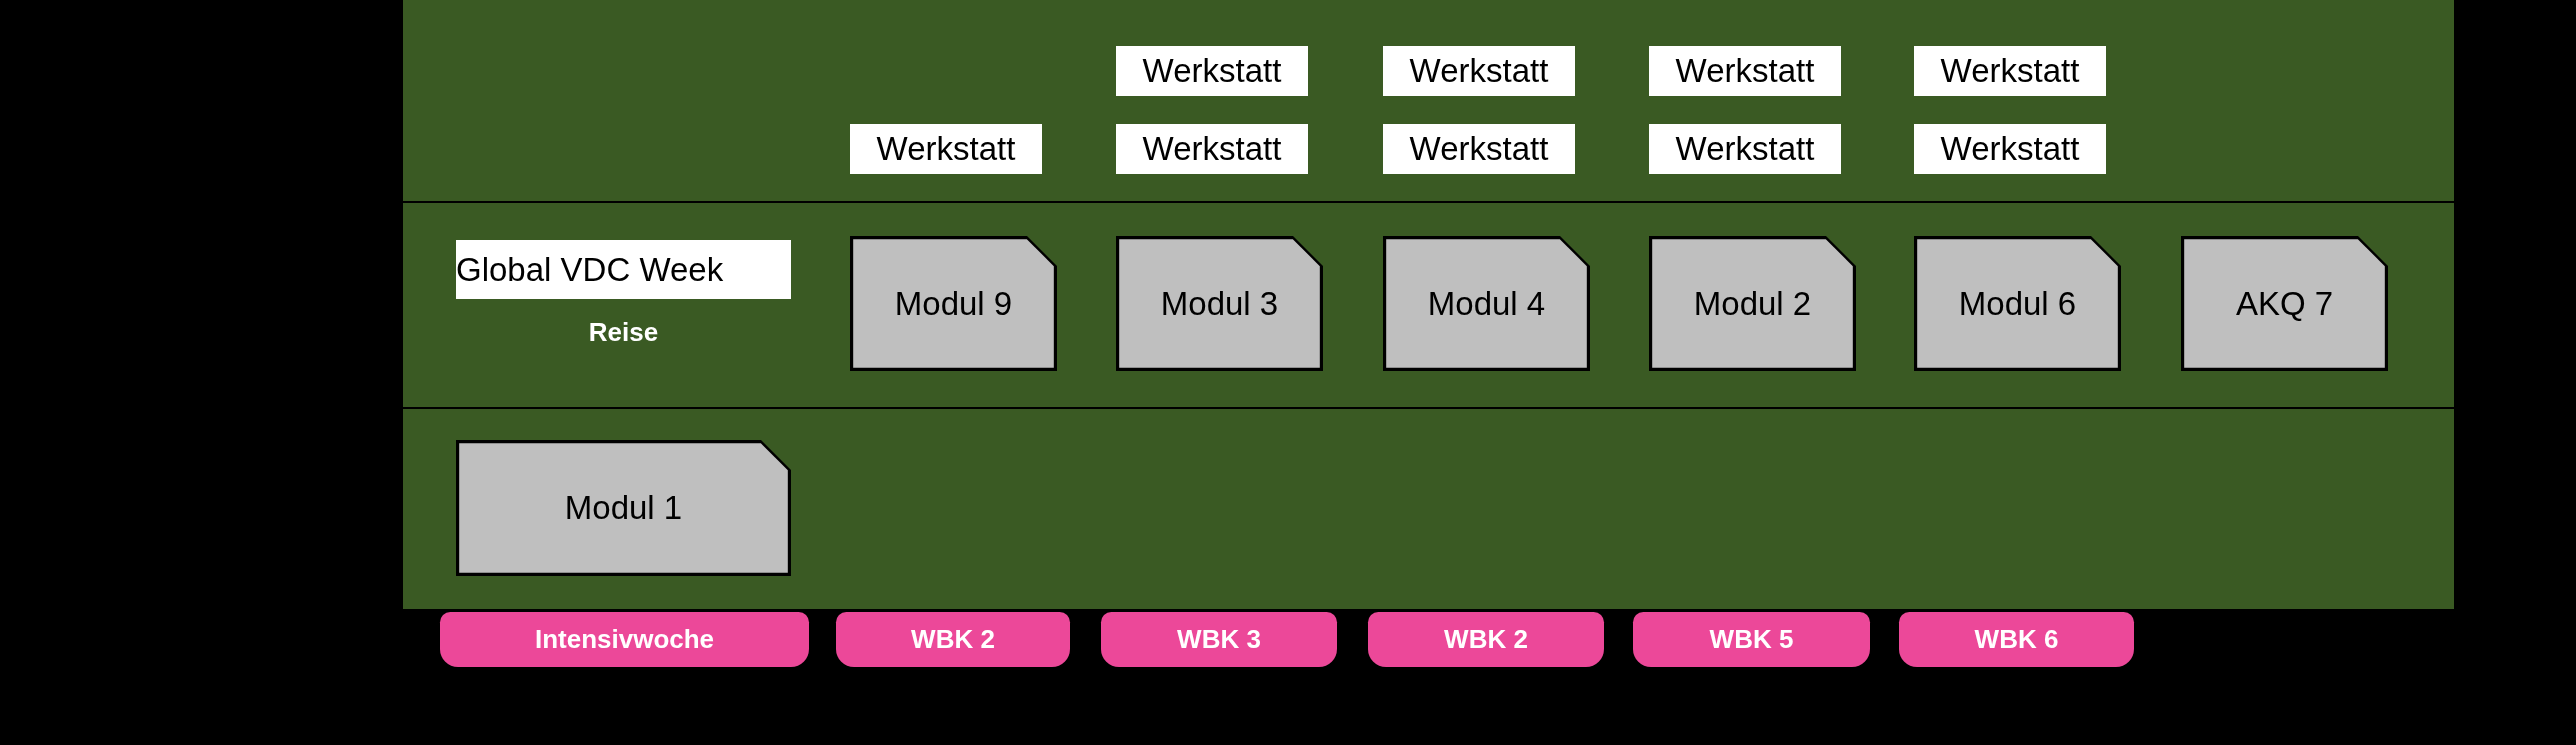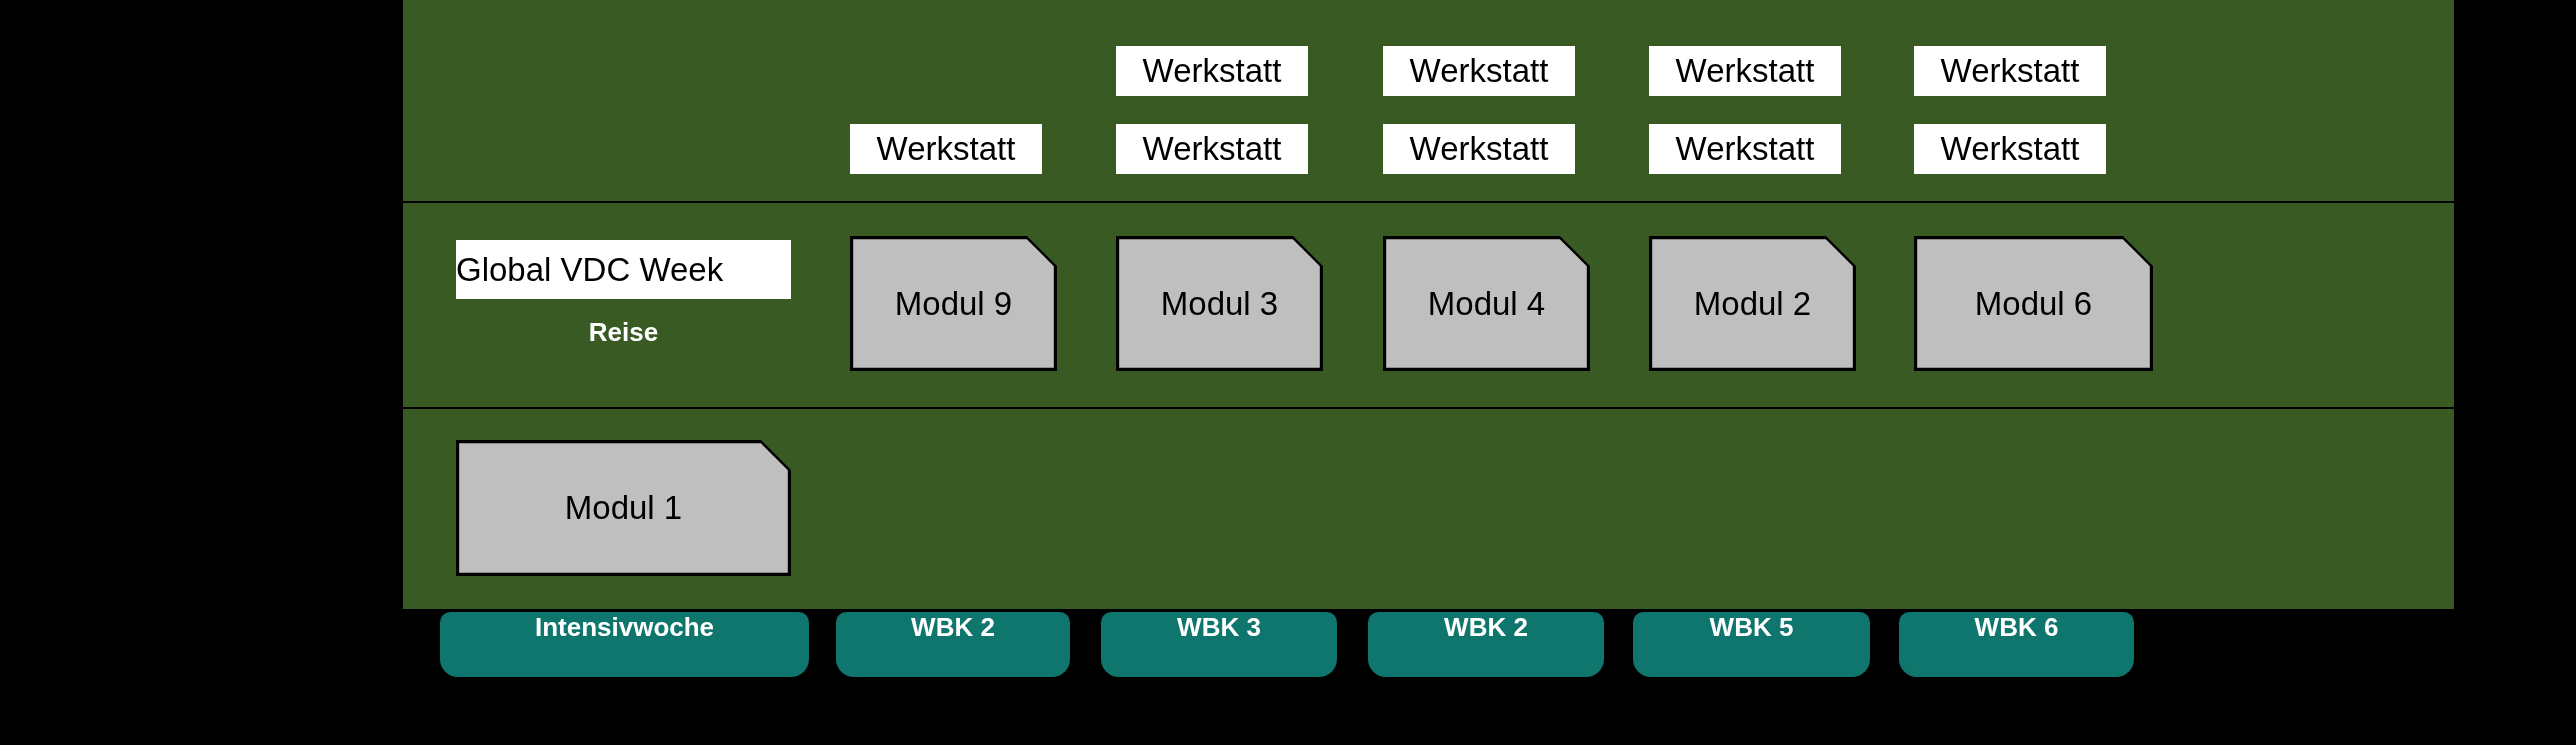--- a/index.html
+++ b/index.html
@@ -84,27 +84,28 @@
     inset: 0;
     display: flex;
     align-items: center;
     justify-content: center;
     color: #000000;
     font-size: 33px;
   }
   .tab {
     position: absolute;
     top: 612px;
-    height: 65px;
-    background: #0f766e;
+    height: 55px;
+    background: #ec4899;
     border-radius: 10.3px 10.3px 18px 18px;
     color: #ffffff;
     font-weight: bold;
     font-size: 26px;
     display: flex;
+    align-items: center;
     justify-content: center;
   }
 </style>
 </head>
 <body>
 
 <div class="canvas">
 
   <div class="panel"></div>
   <div class="divider" style="top:201px"></div>
@@ -157,24 +158,29 @@
   <div class="card" style="left:1383px; top:236px; width:207px; height:135px">
     <div class="card-border"></div>
     <div class="card-fill"></div>
     <span class="card-label">Modul 4</span>
   </div>
   <div class="card" style="left:1649px; top:236px; width:207px; height:135px">
     <div class="card-border"></div>
     <div class="card-fill"></div>
     <span class="card-label">Modul 2</span>
   </div>
-  <div class="card" style="left:1914px; top:236px; width:239px; height:135px">
+  <div class="card" style="left:1914px; top:236px; width:207px; height:135px">
     <div class="card-border"></div>
     <div class="card-fill"></div>
     <span class="card-label">Modul 6</span>
+  </div>
+  <div class="card" style="left:2181px; top:236px; width:207px; height:135px">
+    <div class="card-border"></div>
+    <div class="card-fill"></div>
+    <span class="card-label">AKQ 7</span>
   </div>
 
   <div class="card" style="left:456px; top:440px; width:335px; height:136px">
     <div class="card-border"></div>
     <div class="card-fill"></div>
     <span class="card-label">Modul 1</span>
   </div>
 
   <div class="tab" style="left:440px;  width:369px">
       <span>Intensivwoche</span>

